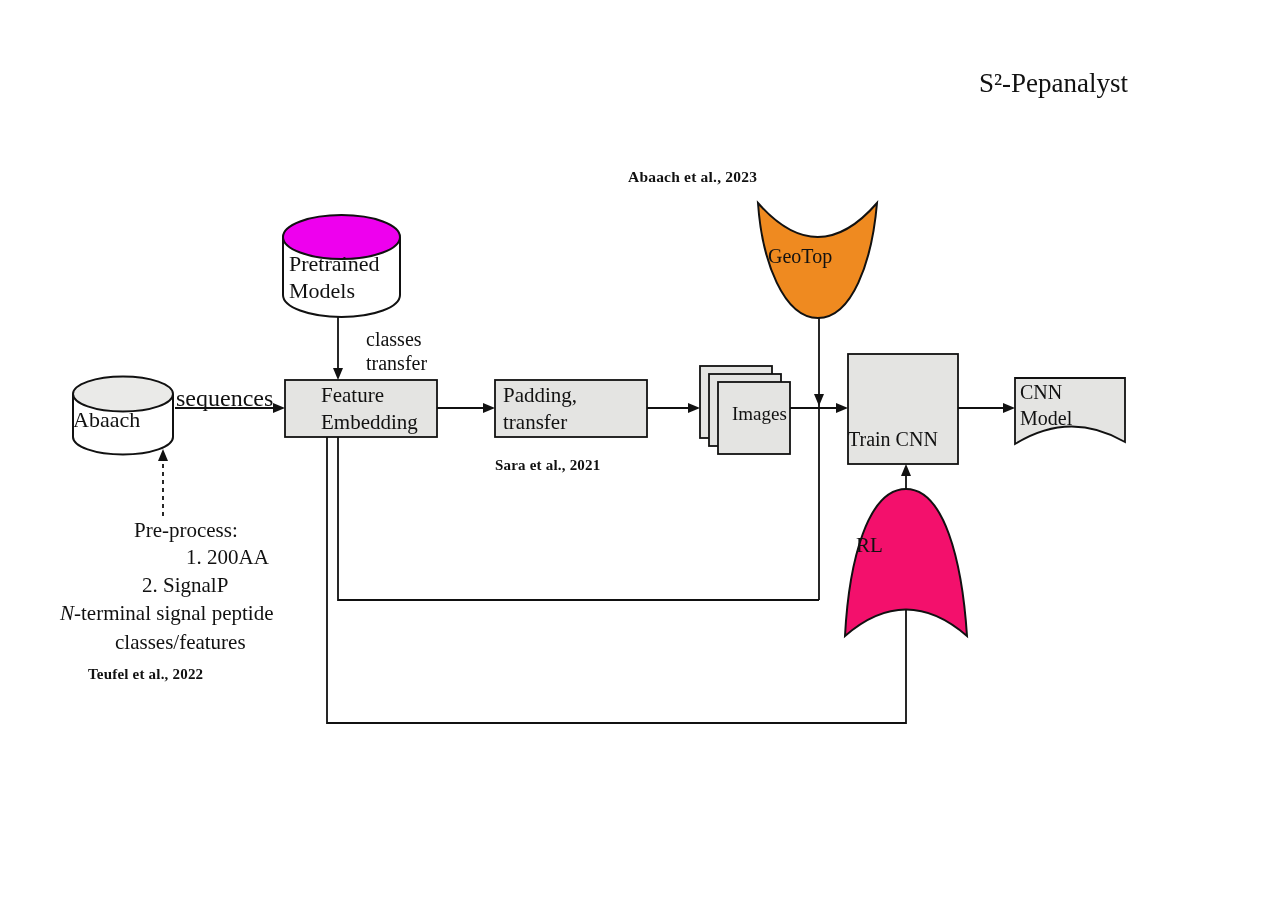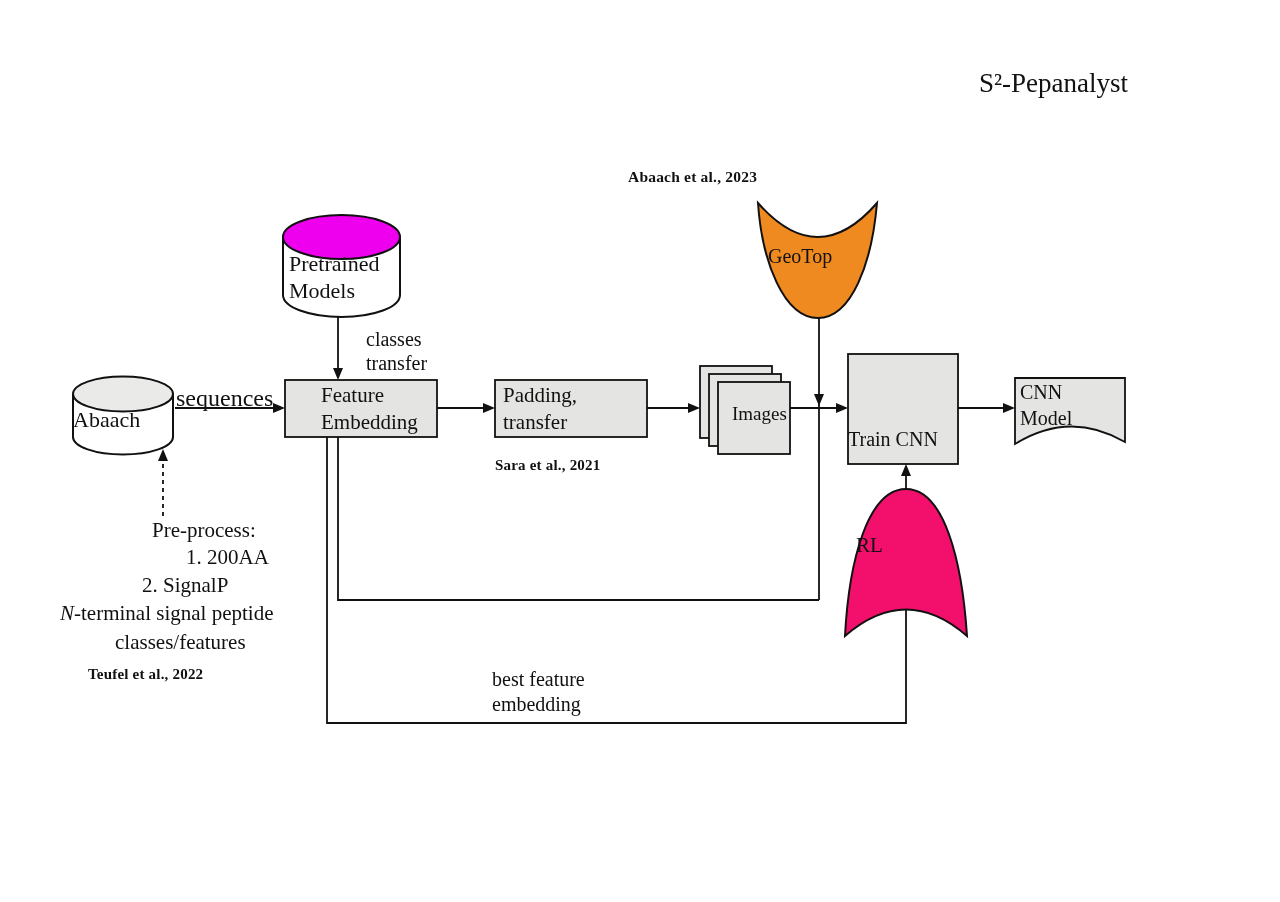--- a/index.html
+++ b/index.html
@@ -103,30 +103,26 @@
 
   <div class="lbl center" style="left:856px;top:533px;width:100px;font-size:21px;">RL</div>
 
   <div class="lbl center" style="left:176px;top:385px;width:106px;font-size:24px;">sequences</div>
 
   <div class="lbl" style="left:366px;top:327px;font-size:20px;line-height:24px;">
     <div>classes</div>
     <div>transfer</div>
   </div>
 
-  <div class="lbl center" style="left:492px;top:667px;width:200px;font-size:20px;line-height:25px;">
-    <div>best feature</div>
-    <div>embedding</div>
-  </div>
 
   <div class="lbl cite" style="left:628px;top:168px;font-size:15.5px;">Abaach et al., 2023</div>
   <div class="lbl cite center" style="left:495px;top:457px;width:152px;">Sara et al., 2021</div>
   <div class="lbl cite" style="left:88px;top:666px;">Teufel et al., 2022</div>
 
-  <div class="lbl big" style="left:152px;top:517px;">Pre-process:</div>
+  <div class="lbl big" style="left:134px;top:517px;">Pre-process:</div>
   <div class="lbl big" style="left:142px;top:544px;margin-left:44px;">1. 200AA</div>
   <div class="lbl big" style="left:142px;top:572px;">2. SignalP</div>
   <div class="lbl big" style="left:60px;top:600px;">
     <span class="it">N</span><span>-terminal signal peptide</span>
   </div>
   <div class="lbl big" style="left:115px;top:629px;">classes/features</div>
 
 </div>
 
 </body></html>

